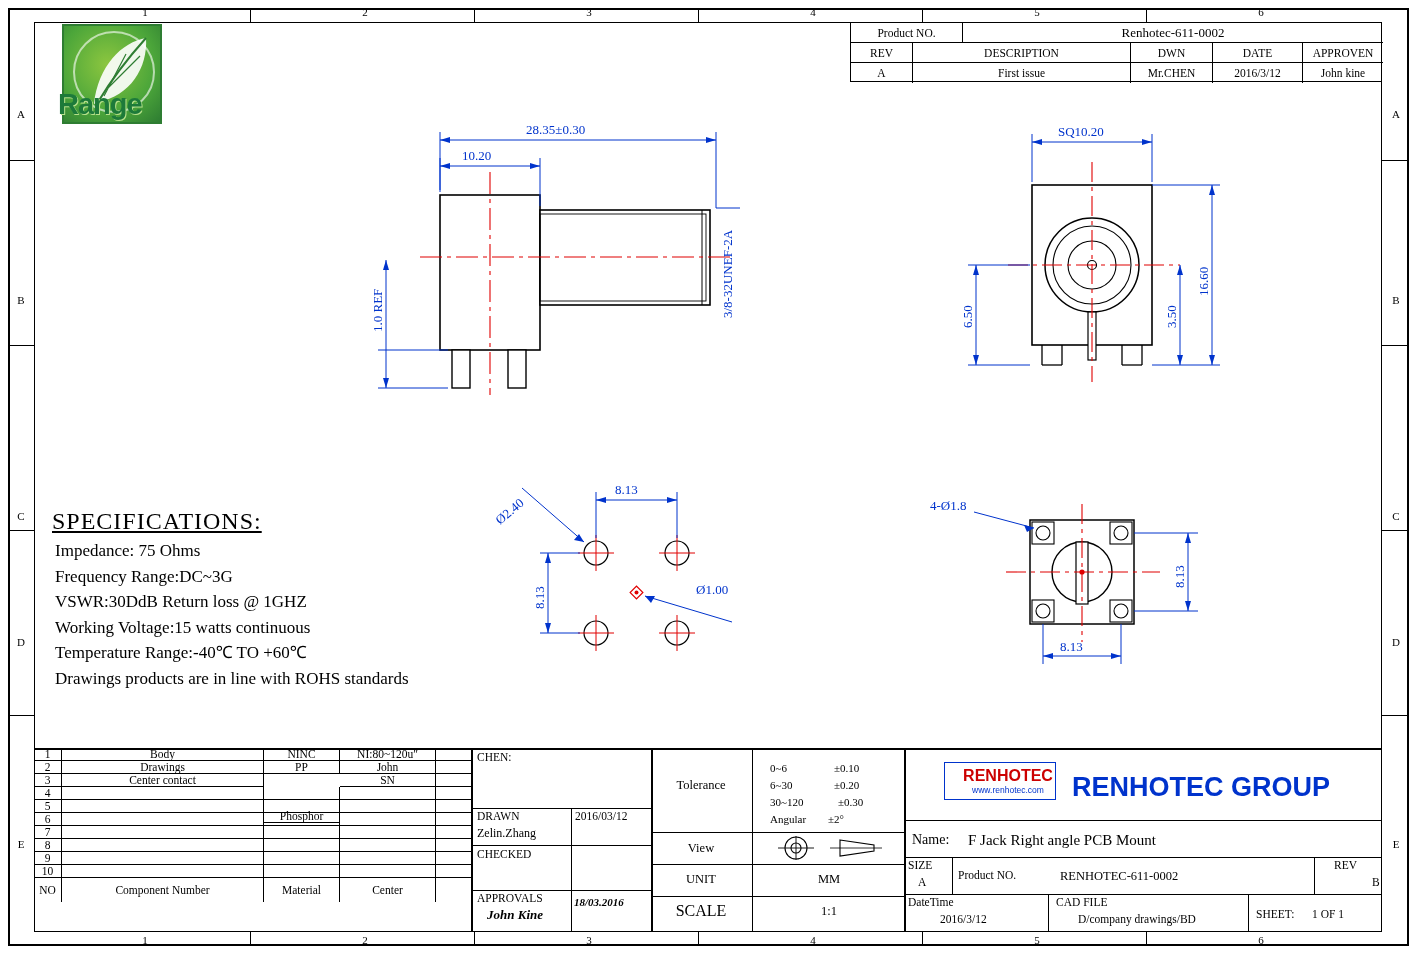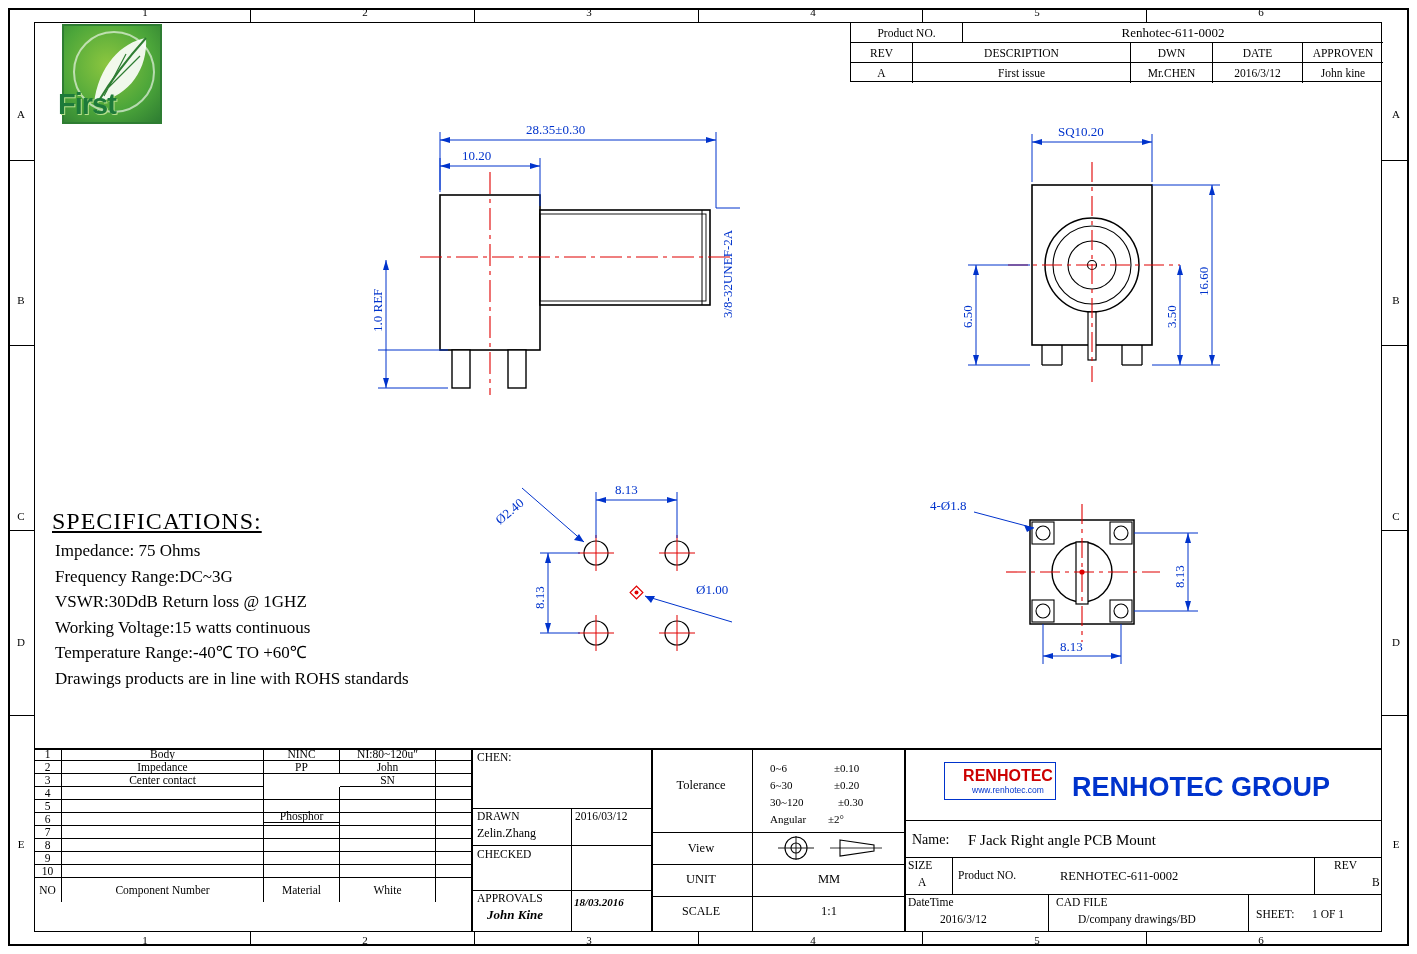--- a/index.html
+++ b/index.html
@@ -107,21 +107,21 @@
   <div class="ztxt" style="left:1384px;top:838px;width:24px;">E</div>
 
   <div class="rohs">
     <svg class="rohs-leaf" viewBox="0 0 100 100">
       <circle cx="50" cy="46" r="40" fill="none" stroke="#ffffff" stroke-width="2" opacity="0.6"></circle>
       <path d="M30 78 C34 40 58 16 82 12 C84 42 66 70 34 76 Z" fill="#ffffff" opacity="0.9"></path>
       <path d="M34 76 C46 56 64 32 82 12" stroke="#2e7d32" stroke-width="2" fill="none"></path>
       <path d="M44 62 L70 36 M40 70 L62 28 M52 54 L76 30" stroke="#2e7d32" stroke-width="1.2" fill="none"></path>
     </svg>
   </div>
-  <div class="rohs-txt">First</div>
+  <div class="rohs-txt">Range</div>
 
   <div class="tb" style="left:850px;top:22px;width:532px;height:60px;">
     <div class="cell" style="left:0;top:0;width:112px;height:20px;">Product NO.</div>
     <div class="cell nr" style="left:112px;top:0;width:420px;height:20px;font-size:13px;">Renhotec-611-0002</div>
 
     <div class="cell" style="left:0;top:20px;width:62px;height:20px;">REV</div>
     <div class="cell" style="left:62px;top:20px;width:218px;height:20px;">DESCRIPTION</div>
     <div class="cell" style="left:280px;top:20px;width:82px;height:20px;">DWN</div>
     <div class="cell" style="left:362px;top:20px;width:90px;height:20px;">DATE</div>
     <div class="cell nr" style="left:452px;top:20px;width:80px;height:20px;">APPROVEN</div>
@@ -315,21 +315,21 @@
 
   <div class="comp">
 
     <div class="c" style="left:0;top:0;width:28px;height:13px;">1</div>
     <div class="c" style="left:28px;top:0;width:202px;height:13px;">Body</div>
     <div class="c" style="left:230px;top:0;width:76px;height:13px;">NINC</div>
     <div class="c" style="left:306px;top:0;width:96px;height:13px;">NI:80~120u″</div>
     <div class="c" style="left:402px;top:0;width:35px;height:13px;border-right:none;"></div>
 
     <div class="c" style="left:0;top:13px;width:28px;height:13px;">2</div>
-    <div class="c" style="left:28px;top:13px;width:202px;height:13px;">Impedance</div>
+    <div class="c" style="left:28px;top:13px;width:202px;height:13px;">Drawings</div>
     <div class="c" style="left:230px;top:13px;width:76px;height:13px;">PP</div>
     <div class="c" style="left:306px;top:13px;width:96px;height:13px;">John</div>
     <div class="c" style="left:402px;top:13px;width:35px;height:13px;border-right:none;"></div>
 
     <div class="c" style="left:0;top:26px;width:28px;height:13px;">3</div>
     <div class="c" style="left:28px;top:26px;width:202px;height:13px;">Center contact</div>
     <div class="c" style="left:230px;top:26px;width:76px;height:13px;margin-top:36px;">Phosphor</div>
     <div class="c" style="left:306px;top:26px;width:96px;height:13px;">SN</div>
     <div class="c" style="left:402px;top:26px;width:35px;height:13px;border-right:none;"></div>
 
@@ -371,21 +371,21 @@
 
     <div class="c" style="left:0;top:117px;width:28px;height:13px;">10</div>
     <div class="c" style="left:28px;top:117px;width:202px;height:13px;"></div>
     <div class="c" style="left:230px;top:117px;width:76px;height:13px;"></div>
     <div class="c" style="left:306px;top:117px;width:96px;height:13px;"></div>
     <div class="c" style="left:402px;top:117px;width:35px;height:13px;border-right:none;"></div>
 
     <div class="c" style="left:0;top:130px;width:28px;height:24px;border-bottom:none;">NO</div>
     <div class="c" style="left:28px;top:130px;width:202px;height:24px;border-bottom:none;">Component Number</div>
     <div class="c" style="left:230px;top:130px;width:76px;height:24px;border-bottom:none;">Material</div>
-    <div class="c" style="left:306px;top:130px;width:96px;height:24px;border-bottom:none;">White</div>
+    <div class="c" style="left:306px;top:130px;width:96px;height:24px;border-bottom:none;">Center</div>
     <div class="c" style="left:402px;top:130px;width:35px;height:24px;border-right:none;border-bottom:none;"></div>
   </div>
 
   <div class="vline" style="left:471px;top:748px;height:184px;background:#000;width:1.5px;"></div>
 
   <div class="lbl" style="left:477px;top:751px;">CHEN:</div>
   <div class="hline" style="left:471px;top:808px;width:180px;background:#000;"></div>
   <div class="lbl" style="left:477px;top:810px;">DRAWN</div>
   <div class="lbl" style="left:477px;top:826px;font-size:12px;">Zelin.Zhang</div>
   <div class="vline" style="left:571px;top:808px;height:124px;background:#000;"></div>
@@ -422,21 +422,21 @@
     <line x1="26" y1="2" x2="26" y2="26" stroke="#000" stroke-width="0.9"></line>
     <polygon points="70,6 104,11 104,17 70,22" fill="none" stroke="#000" stroke-width="1.1"></polygon>
     <line x1="60" y1="14" x2="112" y2="14" stroke="#000" stroke-width="0.8"></line>
   </svg>
 
   <div class="hline" style="left:651px;top:864px;width:253px;background:#000;"></div>
   <div class="lbl ctr" style="left:656px;top:868px;width:90px;height:22px;font-size:12.5px;">UNIT</div>
   <div class="lbl ctr" style="left:756px;top:868px;width:146px;height:22px;font-size:12.5px;">MM</div>
 
   <div class="hline" style="left:651px;top:896px;width:253px;background:#000;"></div>
-  <div class="lbl ctr" style="left:656px;top:900px;width:90px;height:22px;font-size:12px;">SCALE</div>
+  <div class="lbl ctr" style="left:656px;top:900px;width:90px;height:22px;font-size:16px;">SCALE</div>
   <div class="lbl ctr" style="left:756px;top:900px;width:146px;height:22px;font-size:12.5px;">1:1</div>
 
   <div class="vline" style="left:904px;top:748px;height:184px;background:#000;width:1.5px;"></div>
 
   <div class="renho-logo ctr" style="left:944px;top:762px;width:112px;height:38px;flex-direction:column;padding-left:16px;">
     <div class="renho-top">RENHOTEC</div>
     <div class="renho-bot">www.renhotec.com</div>
   </div>
   <div class="renho-group" style="left:1072px;top:772px;">RENHOTEC GROUP</div>
 

